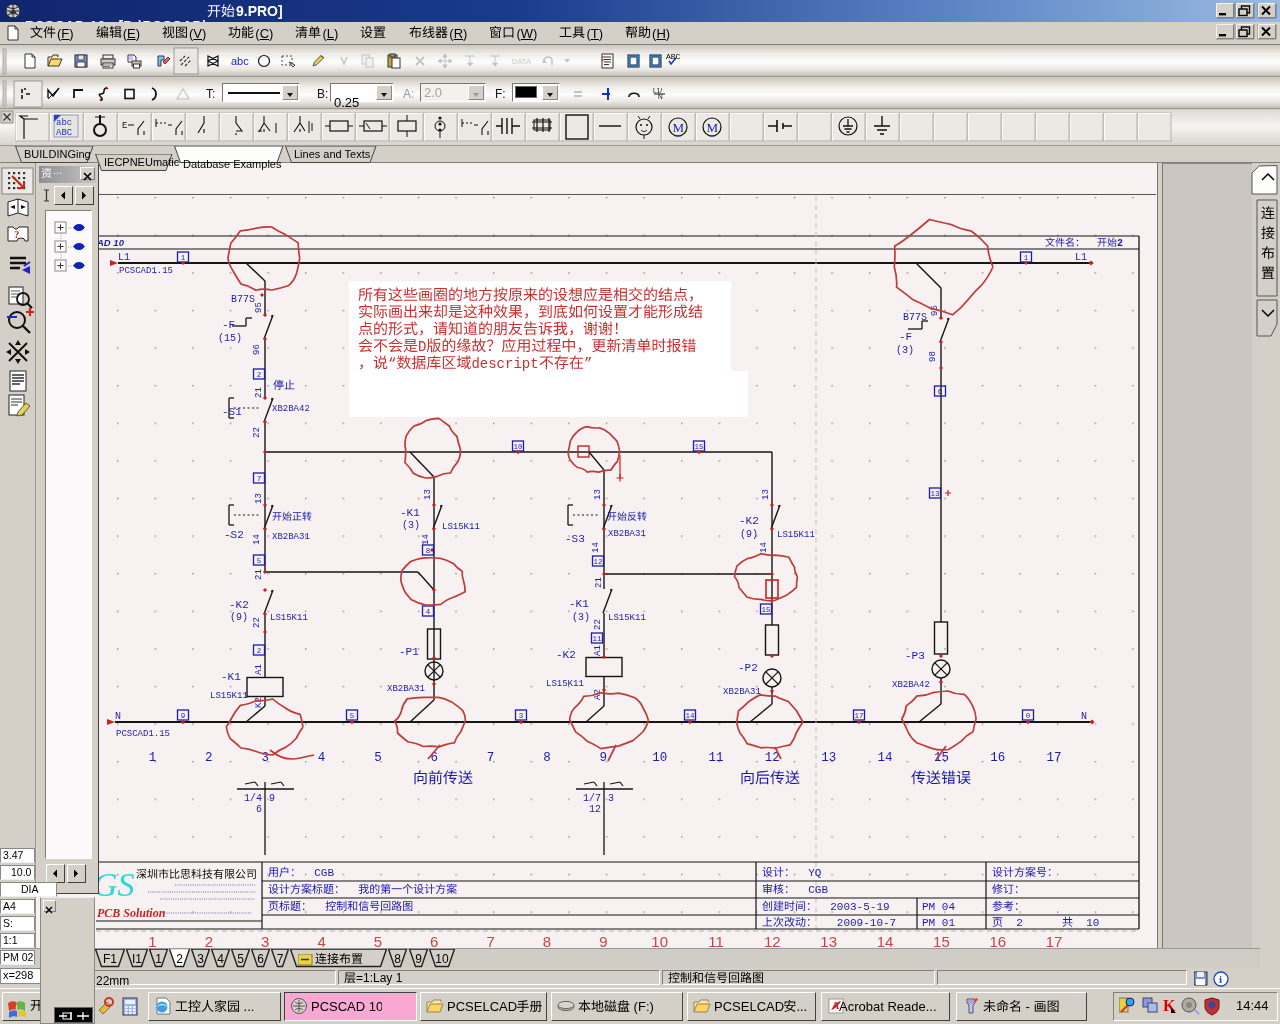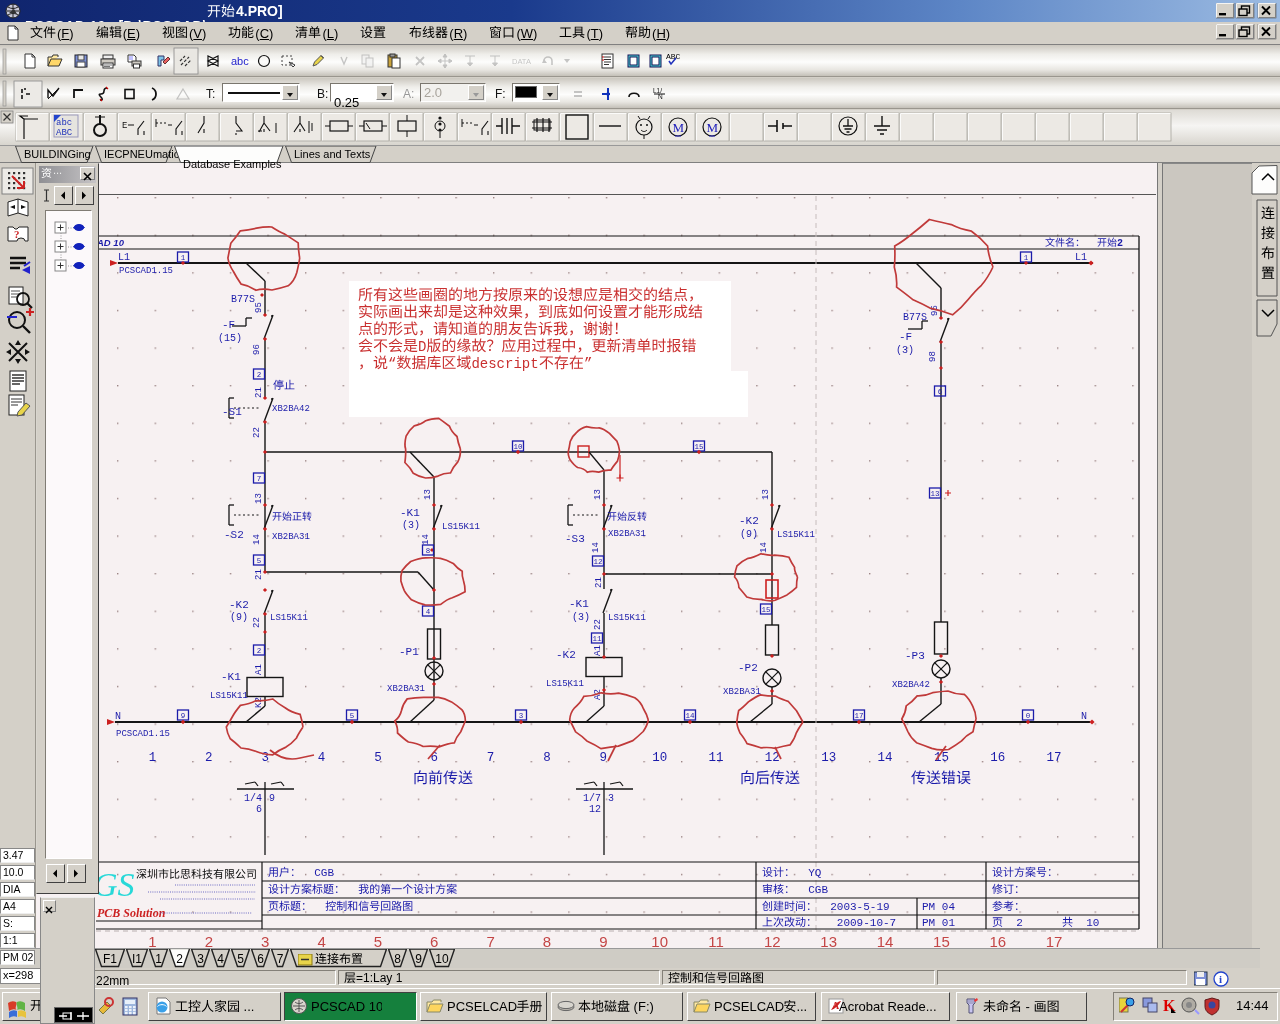--- a/index.html
+++ b/index.html
@@ -719,21 +719,21 @@
     <svg width="16" height="16" style="margin:3px 4px 0 5px;flex:none">
       <circle cx="8" cy="8" r="7" fill="#c8c8d8" stroke="#222"></circle>
       <path d="M2 8h12M8 1v14M3 4c3 2 7 2 10 0M3 12c3-2 7-2 10 0" stroke="#222" fill="none"></path>
       <path d="M4 10l5-4 3 5z" fill="#333"></path>
     </svg>
     <span style="font:bold 14px 'Liberation Sans',sans-serif;color:#fff;letter-spacing:0.2px;margin-top:18px;white-space:pre">PCSCAD 10 - [D:\PCSCAD\</span>
     <span style="margin-top:3px"><svg width="29" height="19" style="vertical-align:top">
         <use href="#g5F00" transform="translate(0 13) scale(0.014 -0.014)" fill="#fff"></use>
         <use href="#g59CB" transform="translate(14 13) scale(0.014 -0.014)" fill="#fff"></use>
       </svg></span>
-    <span style="font:bold 14px 'Liberation Sans',sans-serif;color:#fff;margin-top:3px">4.PRO]</span>
+    <span style="font:bold 14px 'Liberation Sans',sans-serif;color:#fff;margin-top:3px">9.PRO]</span>
     <svg width="62" height="16" style="position:absolute;right:2px;top:3px">
       <g transform="translate(0 0)">
         <rect x="0" y="0" width="18" height="15" fill="#d4d0c8" stroke="#404040" stroke-width="0.5"></rect>
         <path d="M0.5 14.5V0.5H17.5" stroke="#f5f4f2" fill="none"></path>
         <path d="M17.5 1v13.5H1" stroke="#808080" fill="none"></path>
         <rect x="3" y="10" width="7" height="2.4" fill="#000"></rect>
       </g>
       <g transform="translate(20 0)">
         <rect x="0" y="0" width="18" height="15" fill="#d4d0c8" stroke="#404040" stroke-width="0.5"></rect>
         <path d="M0.5 14.5V0.5H17.5" stroke="#f5f4f2" fill="none"></path>
@@ -1257,21 +1257,21 @@
         <g transform="translate(2 0)"></g>
       </g>
     </svg></div>
 <div style="position:absolute;left:0;top:145px;width:1280px;height:18px;background:#d4d0c8;border-top:1px solid #999;border-bottom:1px solid #808080">
     <div style="position:absolute;left:15px;top:0px;width:79px;height:17px;background:transparent;z-index:0">
       <svg width="79" height="17" style="position:absolute;left:0;top:0">
         <path d="M0.5 0L78 0 72 16.5 6.5 16.5Z" fill="#d4d0c8" stroke="#444" stroke-width="1"></path>
       </svg>
       <span style="position:absolute;left:9px;top:2px;font:11px 'Liberation Sans',sans-serif;color:#000;white-space:nowrap">BUILDINGing</span>
     </div>
-    <div style="position:absolute;left:95px;top:0px;width:78px;height:17px;background:transparent;z-index:0">
+    <div style="position:absolute;left:95px;top:8px;width:78px;height:17px;background:transparent;z-index:0">
       <svg width="78" height="17" style="position:absolute;left:0;top:0">
         <path d="M0.5 0L77 0 71 16.5 6.5 16.5Z" fill="#d4d0c8" stroke="#444" stroke-width="1"></path>
       </svg>
       <span style="position:absolute;left:9px;top:2px;font:11px 'Liberation Sans',sans-serif;color:#000;white-space:nowrap">IECPNEUmatic</span>
     </div>
     <div style="position:absolute;left:174px;top:0px;width:110px;height:17px;background:transparent;z-index:1">
       <svg width="110" height="17" style="position:absolute;left:0;top:0">
         <path d="M0.5 0L109 0 103 16.5 6.5 16.5Z" fill="#fdfdfc" stroke="#444" stroke-width="1"></path>
       </svg>
       <span style="position:absolute;left:9px;top:12px;font:11px 'Liberation Sans',sans-serif;color:#000;white-space:nowrap">Database Examples</span>
@@ -1441,22 +1441,22 @@
     <span style="position:absolute;left:937px;top:2px;width:250px;height:15px;background:#d4d0c8;border:1px solid #fff;border-top-color:#848078;border-left-color:#848078"></span>
     <svg width="36" height="16" style="position:absolute;left:1194px;top:3px">
       <rect x="0" y="1" width="13" height="13" fill="#7d90d8" stroke="#234"></rect>
       <rect x="3" y="1" width="7" height="5" fill="#eee"></rect>
       <rect x="2" y="8" width="9" height="6" fill="#fff"></rect>
       <circle cx="27" cy="8" r="7" fill="#fff" stroke="#2244cc" stroke-width="1.3"></circle>
       <text x="25" y="12" font-family="Liberation Serif" font-size="11" font-weight="bold" fill="#2244cc">i</text>
     </svg>
   </div>
 <div style="position:absolute;left:0px;top:848px;width:35px;height:15px;background:#fff;border:1px solid #888;border-bottom-color:#eee;z-index:6;font:10.5px 'Liberation Sans',sans-serif;padding-left:2px;white-space:nowrap;overflow:hidden">3.47</div>
-<div style="position:absolute;left:0px;top:865px;width:35px;height:15px;background:#fff;border:1px solid #888;border-bottom-color:#eee;z-index:6;font:10.5px 'Liberation Sans',sans-serif;padding-left:2px;white-space:nowrap;overflow:hidden">10.0</div>
-<div style="position:absolute;left:0px;top:882px;width:35px;height:15px;background:#fff;border:1px solid #888;border-bottom-color:#eee;z-index:6;font:10.5px 'Liberation Sans',sans-serif;padding-left:2px;white-space:nowrap;overflow:hidden">DIA</div>
+<div style="position:absolute;left:0px;top:865px;width:35px;height:15px;background:#fff;border:1px solid #888;border-bottom-color:#eee;z-index:6;font:10.5px 'Liberation Sans',sans-serif;padding-left:10px;white-space:nowrap;overflow:hidden">10.0</div>
+<div style="position:absolute;left:0px;top:882px;width:57px;height:15px;background:#fff;border:1px solid #888;border-bottom-color:#eee;z-index:6;font:10.5px 'Liberation Sans',sans-serif;padding-left:20px;white-space:nowrap;overflow:hidden">DIA</div>
 <div style="position:absolute;left:0px;top:899px;width:35px;height:15px;background:#fff;border:1px solid #888;border-bottom-color:#eee;z-index:6;font:10.5px 'Liberation Sans',sans-serif;padding-left:2px;white-space:nowrap;overflow:hidden">A4</div>
 <div style="position:absolute;left:0px;top:916px;width:35px;height:15px;background:#fff;border:1px solid #888;border-bottom-color:#eee;z-index:6;font:10.5px 'Liberation Sans',sans-serif;padding-left:2px;white-space:nowrap;overflow:hidden">S:</div>
 <div style="position:absolute;left:0px;top:933px;width:35px;height:15px;background:#fff;border:1px solid #888;border-bottom-color:#eee;z-index:6;font:10.5px 'Liberation Sans',sans-serif;padding-left:2px;white-space:nowrap;overflow:hidden">1:1</div>
 <div style="position:absolute;left:0px;top:950px;width:35px;height:15px;background:#fff;border:1px solid #888;border-bottom-color:#eee;z-index:6;font:10.5px 'Liberation Sans',sans-serif;padding-left:2px;white-space:nowrap;overflow:hidden">PM 02</div>
 <div style="position:absolute;left:0px;top:968px;width:88px;height:16px;background:#fff;border:1px solid #888;z-index:6;font:11px 'Liberation Sans',sans-serif;padding-left:2px">x=298</div>
 <div style="position:absolute;left:0;top:988px;width:1280px;height:36px;background:#d4d0c8;border-top:1px solid #fff;z-index:10">
     <div style="position:absolute;left:2px;top:3px;width:64px;height:29px;background:#d4d0c8;border:1.5px solid #404040;border-top-color:#fff;border-left-color:#fff">
       <svg width="22" height="20" style="position:absolute;left:3px;top:5px">
         <path d="M2 5q4-3 8-1 1 0.5 0 4t1 4q-4-2-8 1z" fill="#d83b28"></path>
         <path d="M11 4q4-2 8 1v8q-4-3-8-1 1-0.5 0-4t0-4z" fill="#62b446"></path>
@@ -1491,21 +1491,21 @@
         </svg></span>
       <span style="position:absolute;left:26px;top:6px;white-space:nowrap"><svg width="80" height="18" style="vertical-align:top">
           <use href="#g5DE5" transform="translate(0 12) scale(0.013 -0.013)" fill="#000"></use>
           <use href="#g63A7" transform="translate(13 12) scale(0.013 -0.013)" fill="#000"></use>
           <use href="#g4EBA" transform="translate(26 12) scale(0.013 -0.013)" fill="#000"></use>
           <use href="#g5BB6" transform="translate(39 12) scale(0.013 -0.013)" fill="#000"></use>
           <use href="#g56ED" transform="translate(52 12) scale(0.013 -0.013)" fill="#000"></use>
           <text x="65" y="12" font-family="Liberation Sans" font-size="13" fill="#000" xml:space="preserve"> ...</text>
         </svg></span>
     </div>
-    <div style="position:absolute;left:284px;top:3px;width:133px;height:29px;background:#15803d;border:1.5px solid #fff;border-top-color:#404040;border-left-color:#404040;overflow:hidden">
+    <div style="position:absolute;left:284px;top:3px;width:133px;height:29px;background:#f9a8d4;border:1.5px solid #fff;border-top-color:#404040;border-left-color:#404040;overflow:hidden">
       <span style="position:absolute;left:5px;top:4px"><svg width="18" height="18">
           <circle cx="9" cy="9" r="7.5" fill="#d8d4cc" stroke="#555"></circle>
           <path d="M3 9h12M9 3v12M5 5c2 2 6 2 8 0M5 13c2-2 6-2 8 0" stroke="#555" fill="none"></path>
         </svg></span>
       <span style="position:absolute;left:26px;top:6px;white-space:nowrap"><svg width="71" height="18" style="vertical-align:top">
           <text x="0" y="12" font-family="Liberation Sans" font-size="13" fill="#000" xml:space="preserve">PCSCAD 10</text>
         </svg></span>
     </div>
     <div style="position:absolute;left:420px;top:3px;width:127px;height:29px;background:#d4d0c8;border:1.5px solid #404040;border-top-color:#fff;border-left-color:#fff;overflow:hidden">
       <span style="position:absolute;left:5px;top:4px"><svg width="18" height="18">

